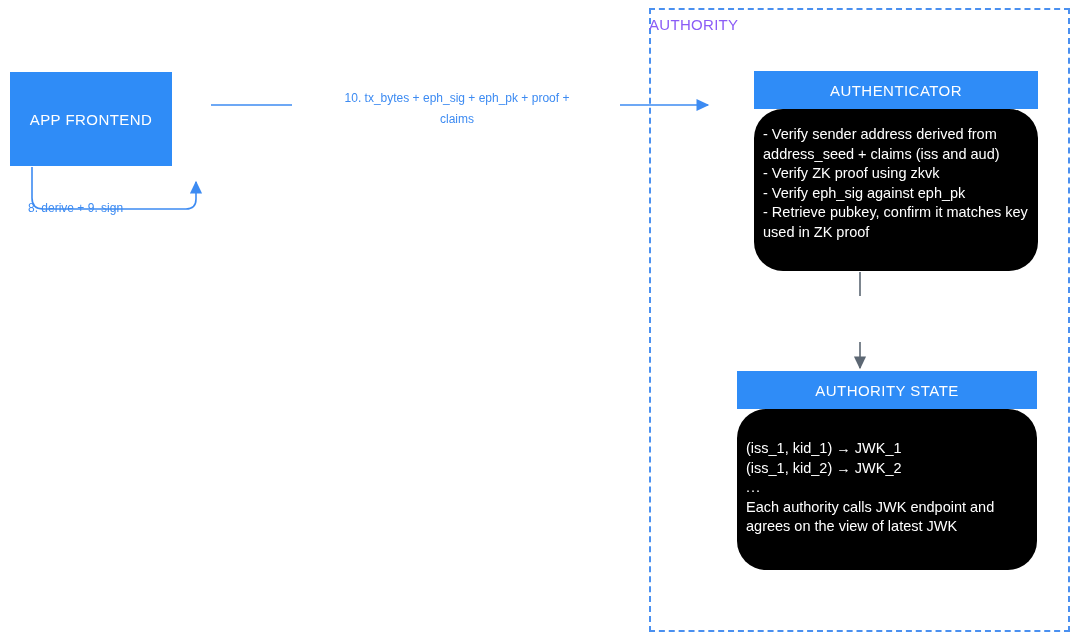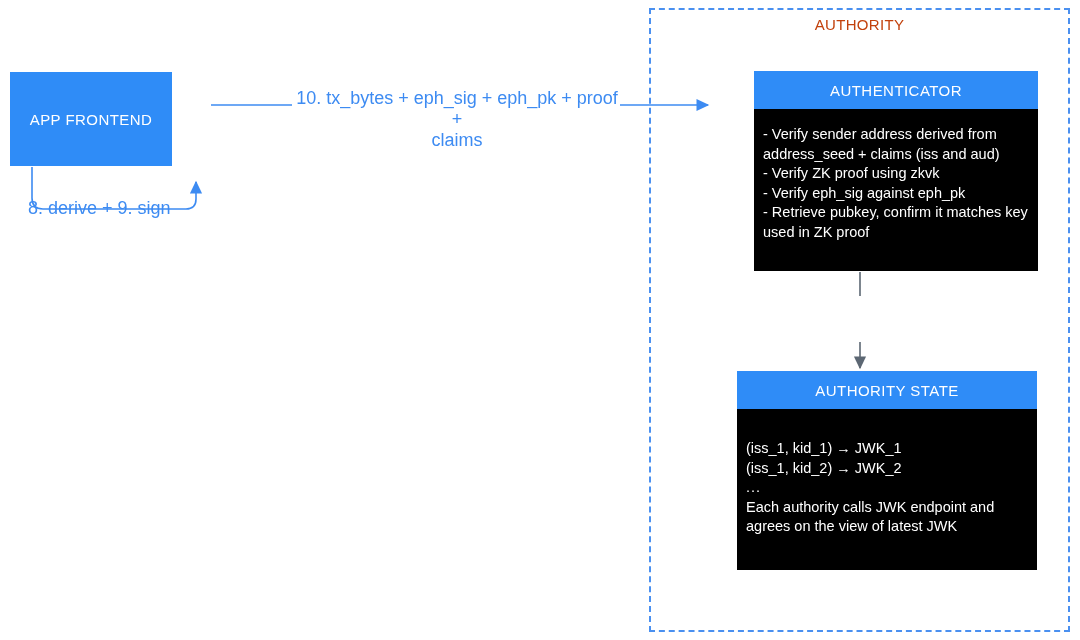--- a/index.html
+++ b/index.html
@@ -32,22 +32,22 @@
     height: 624px;
     border: 2px dashed #4a90f0;
     box-sizing: border-box;
     background: transparent;
   }
   .authority-title {
     position: absolute;
     left: 649px;
     top: 14px;
     width: 421px;
-    text-align: center;
-    color: #c2410c;
+    text-align: left;
+    color: #8b5cf6;
     font-size: 15px;
     letter-spacing: .3px;
     line-height: 22px;
   }
 
   
   .node {
     position: absolute;
     box-sizing: border-box;
   }
@@ -62,20 +62,21 @@
     box-sizing: border-box;
     width: 100%;
   }
   .node-body {
     background: #000000;
     color: #ffffff;
     box-sizing: border-box;
     width: 100%;
     font-size: 14.5px;
     line-height: 19.5px;
+    border-radius: 29px;
   }
   .node-body .line {
     white-space: pre-wrap;
   }
 
   
   .frontend-box {
     left: 10px;
     top: 72px;
     width: 162px;
@@ -115,21 +116,21 @@
   .authority-state-box .node-body {
     height: 161px;
     padding: 30px 9px 0 9px;
   }
   .dots-line { letter-spacing: 1px; }
 
   
   .edge-label {
     position: absolute;
     text-align: center;
-    font-size: 18px;
+    font-size: 12px;
     line-height: 21px;
     color: #3d8bf2;
   }
   .edge-label.tx-label {
     left: 292px;
     top: 88px;
     width: 330px;
   }
   .edge-label.derive-label {
     left: 28px;

